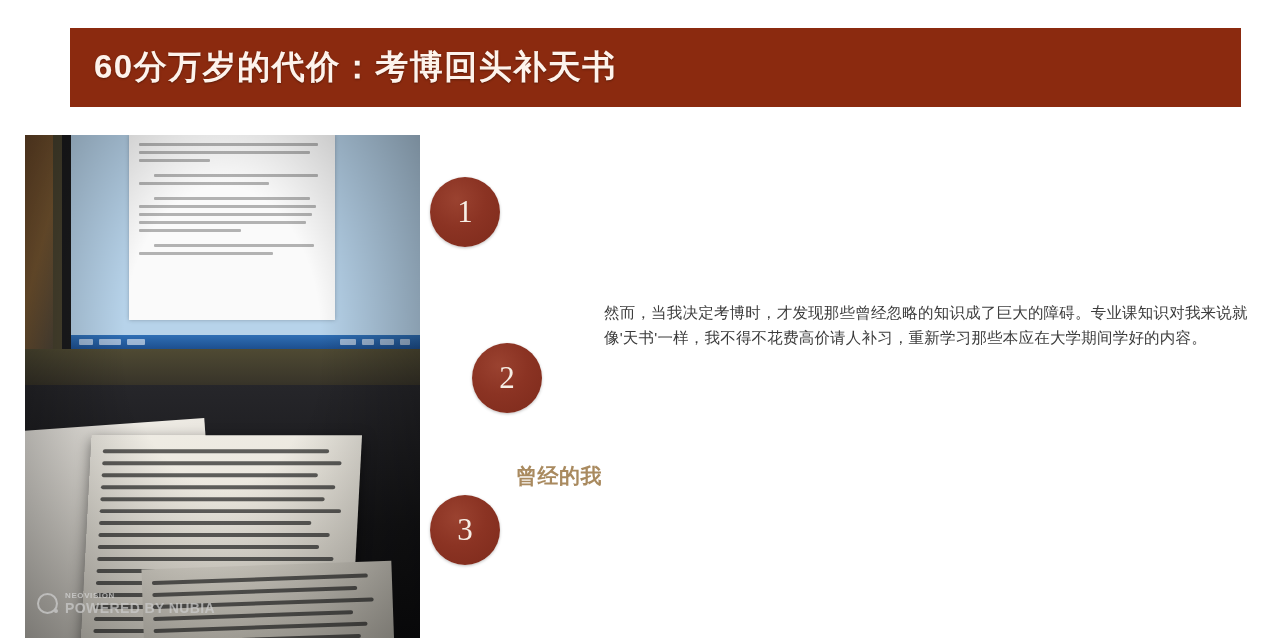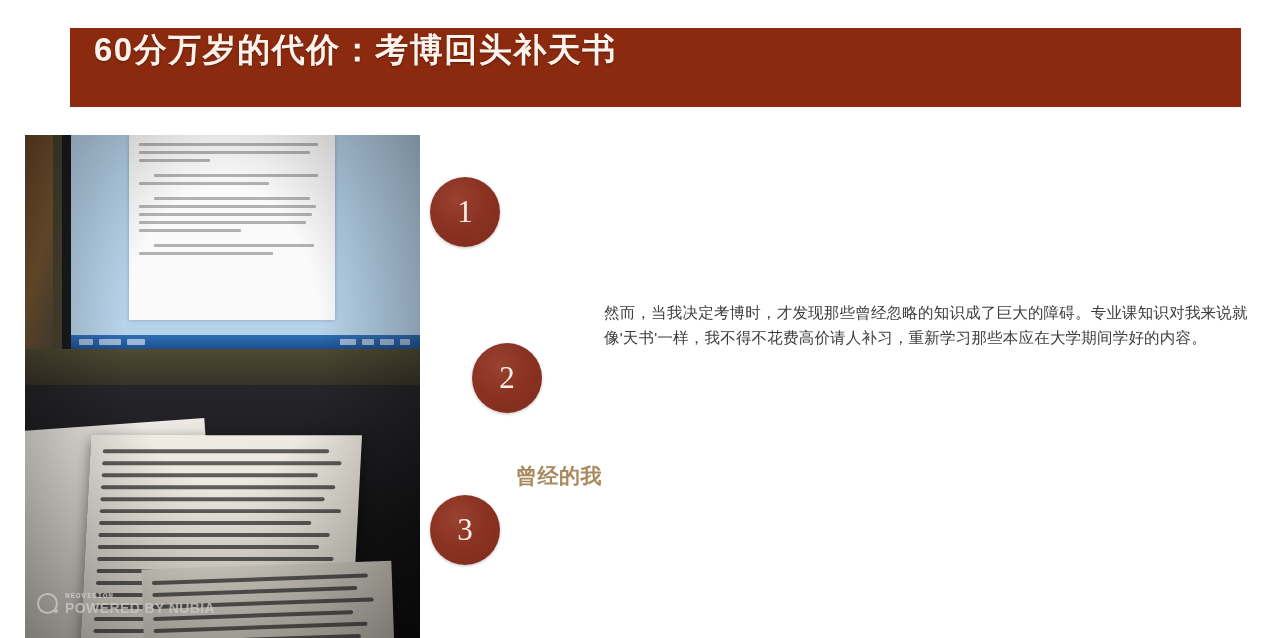--- a/index.html
+++ b/index.html
@@ -18,20 +18,21 @@
   
   #title-banner {
     position: absolute;
     left: 70px;
     top: 28px;
     width: 1171px;
     height: 79px;
     background: #8B2A0F;
     box-sizing: border-box;
     display: flex;
+    align-items: center;
   }
   #title-text {
     color: #fdf3ec;
     font-size: 33px;
     font-weight: bold;
     letter-spacing: 1.5px;
     padding-left: 24px;
     white-space: nowrap;
     text-shadow: 0 1px 2px rgba(0,0,0,0.35);
   }
@@ -148,21 +149,21 @@
   }
   #watermark-logo::after {
     content: "";
     position: absolute;
     right: -2px; bottom: -1px;
     width: 4px; height: 4px;
     background: #cfcfcf;
     border-radius: 50%;
   }
   .wm-lines { line-height: 1.15; }
-  .wm-line-1 { color: #d6d6d6; font-size: 8px; letter-spacing: .6px; font-weight: bold; font-family: Liberation Mono, monospace; }
+  .wm-line-1 { color: #d6d6d6; font-size: 8px; letter-spacing: .6px; font-weight: bold; }
   .wm-line-2 { color: #cccccc; font-size: 14px; letter-spacing: .4px; font-weight: bold; }
 
   
   #content {
     position: absolute;
     left: 430px;
     top: 130px;
     width: 820px;
     height: 500px;
   }

